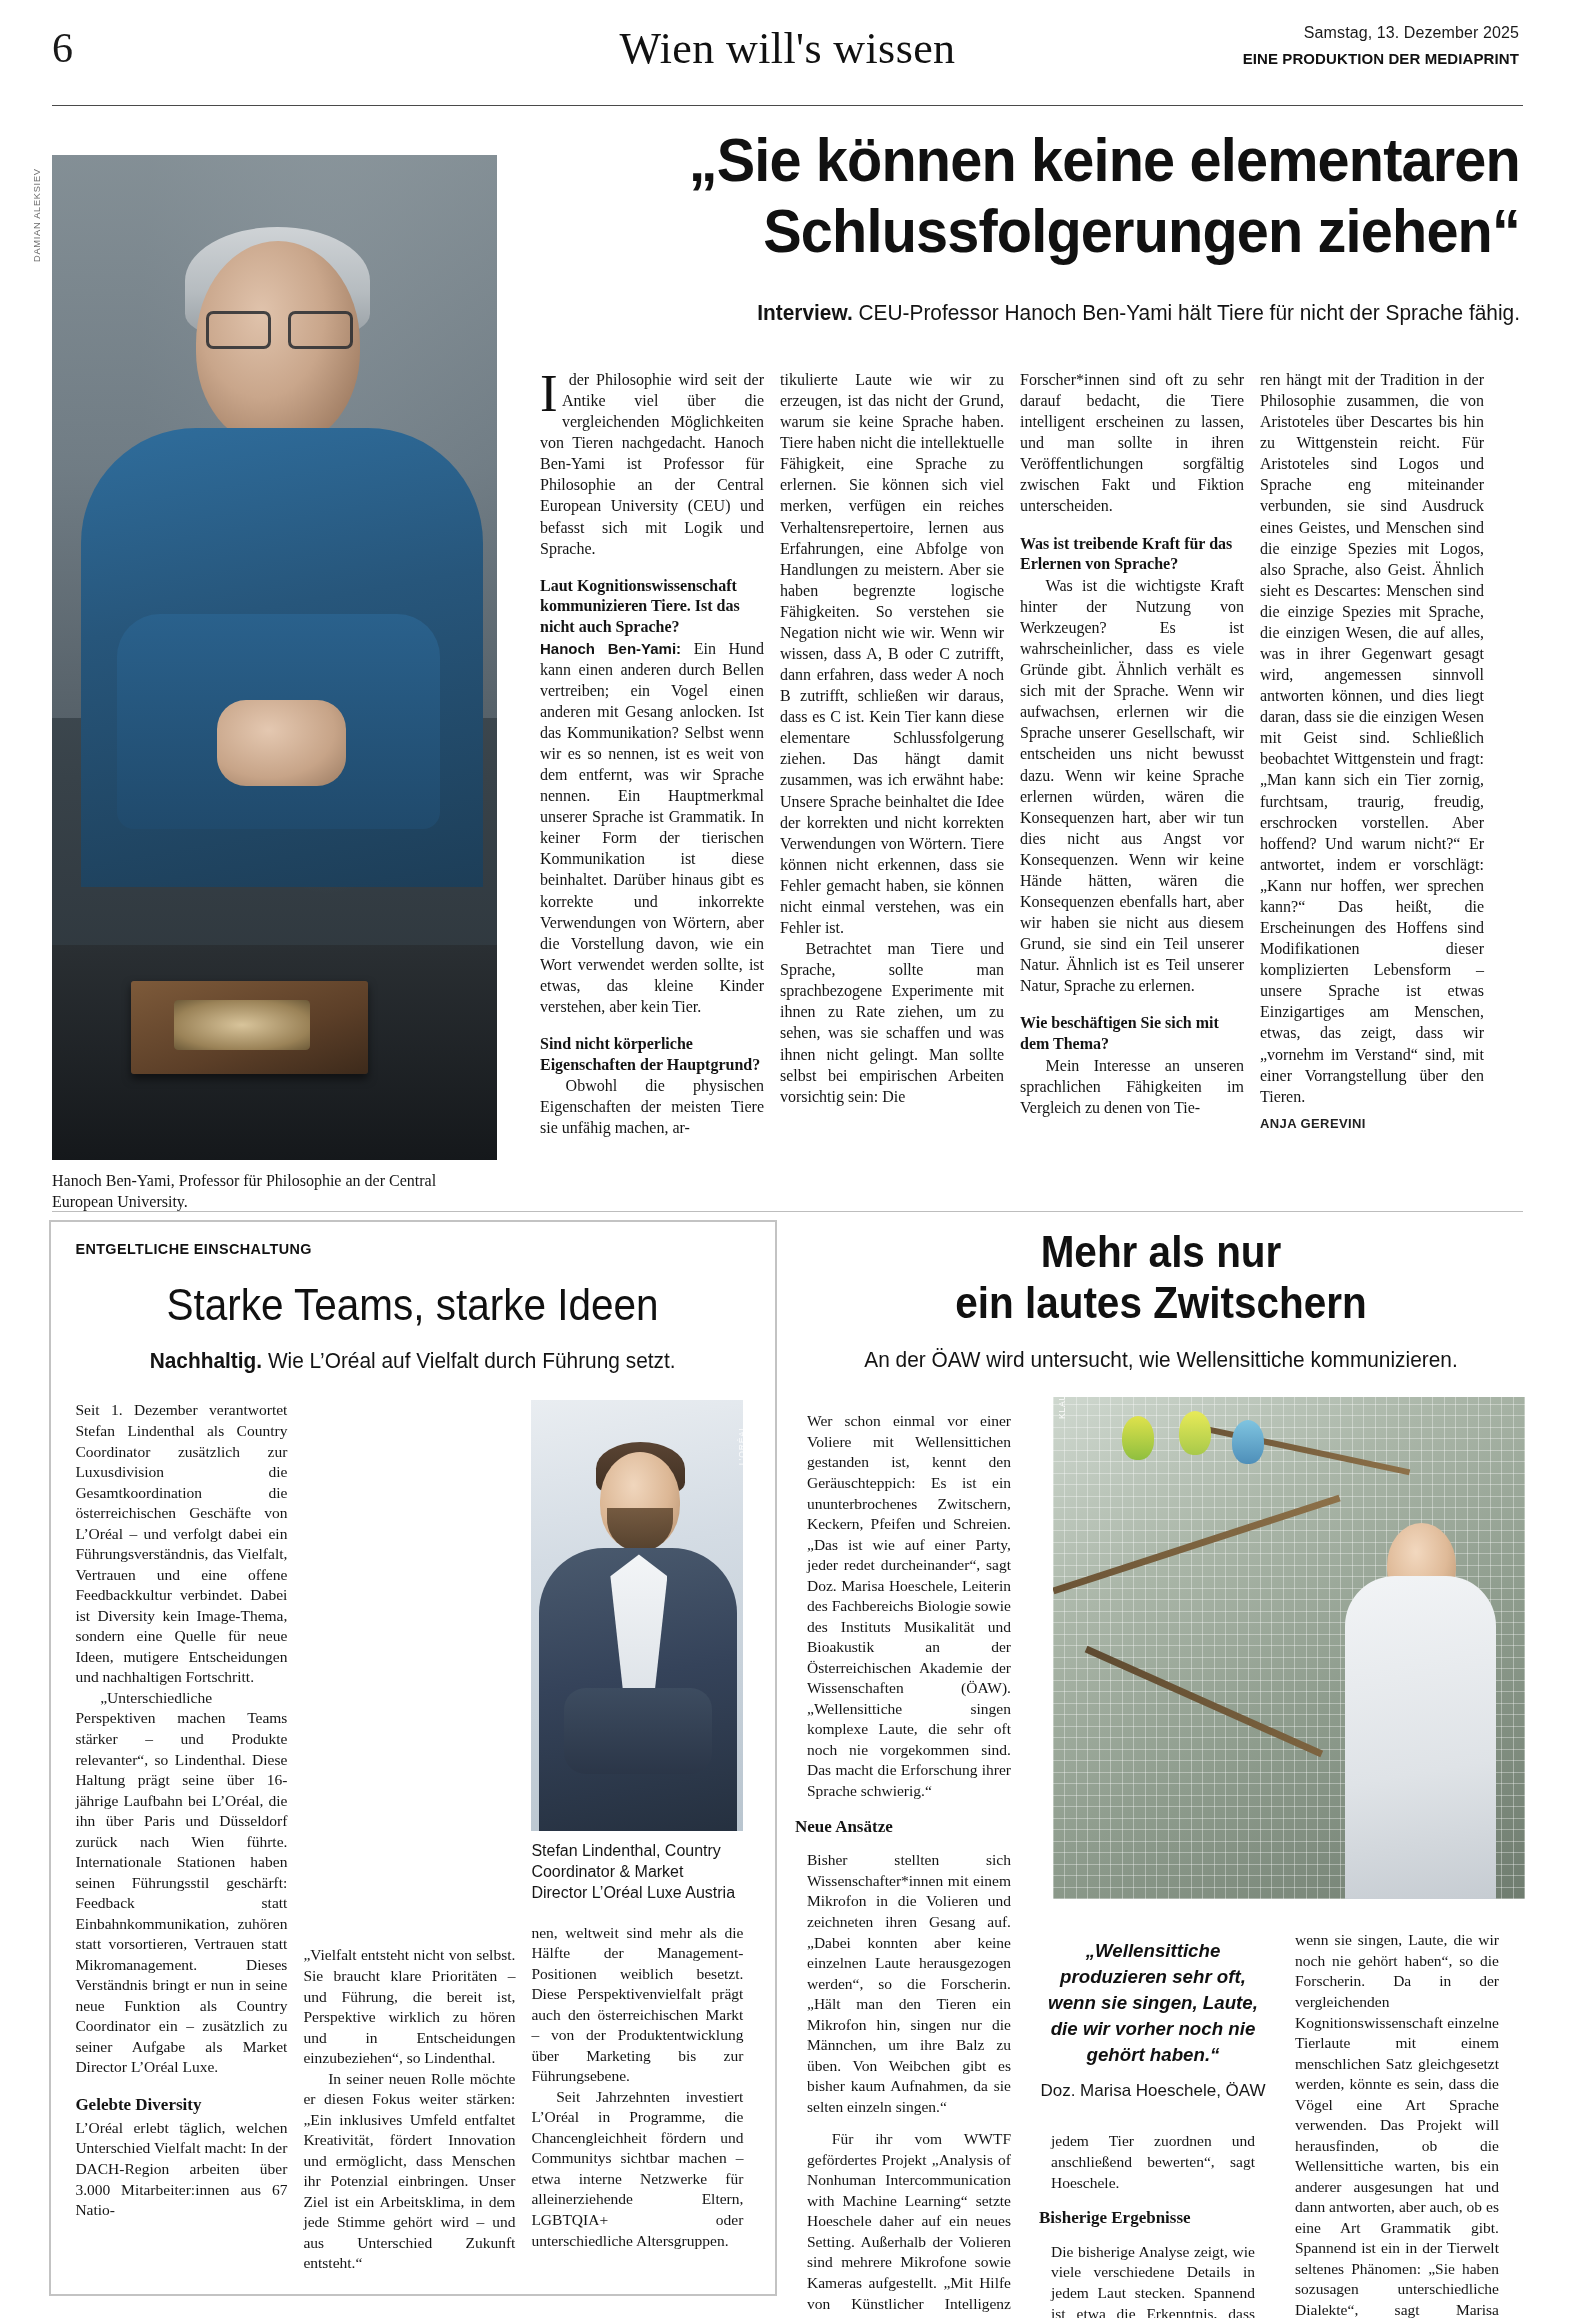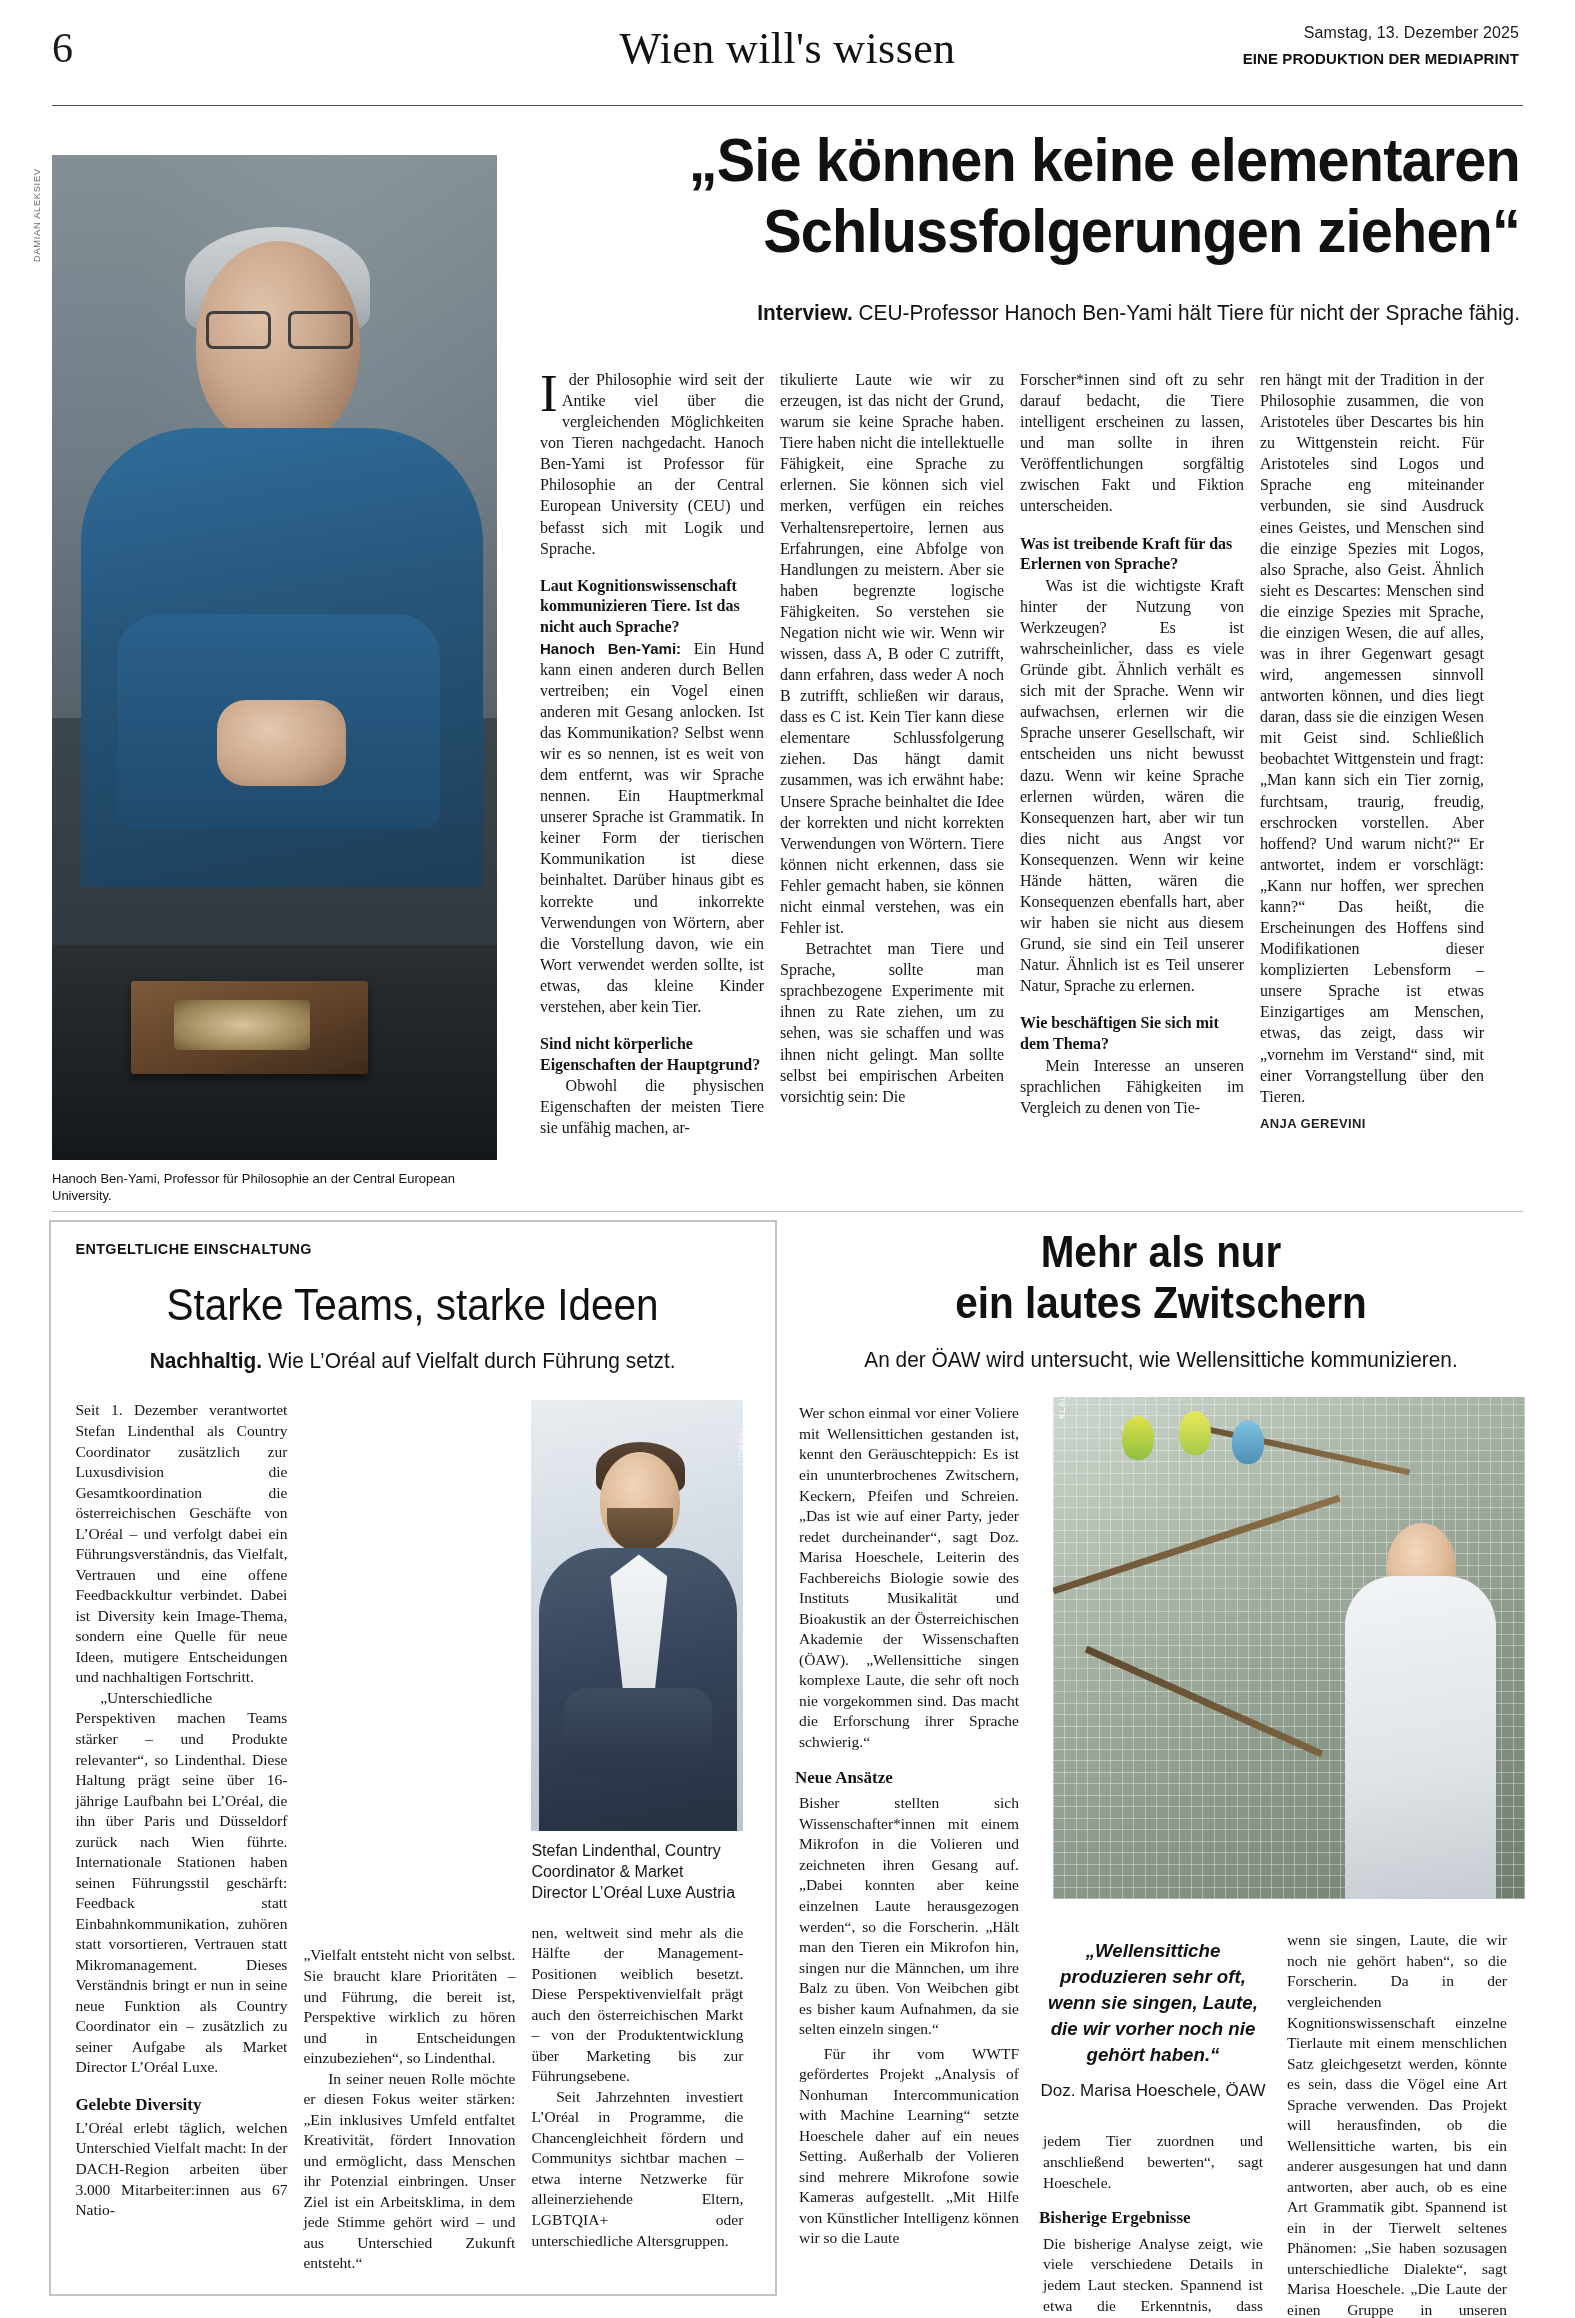--- a/index.html
+++ b/index.html
@@ -166,22 +166,22 @@
     font-size: 9.3px;
     letter-spacing: 0.7px;
     color: #6b6b6b;
     white-space: nowrap;
   }
   .photo-caption {
     position: absolute;
     left: 52px;
     top: 1059px;
     width: 431px;
-    font-family: Liberation Sans, sans-serif;
-    font-size: 13px;
+    font-family: Liberation Serif, serif;
+    font-size: 16px;
     line-height: 1.33;
     color: #161616;
   }
 
   .headline-block {
     position: absolute;
     left: 540px;
     top: 14.4px;
     width: 980px;
   }
@@ -429,21 +429,21 @@
     width: 228px;
     font-family: "Liberation Serif", serif;
     font-size: 15.5px;
     line-height: 1.325;
     text-align: justify;
     hyphens: auto;
     -webkit-hyphens: auto;
     color: #141414;
     position: relative;
   }
-  .birds-col p { margin: 4px; text-indent: 1.6em; }
+  .birds-col p { margin: 12px; text-indent: 1.6em; }
   .birds-col p.first { text-indent: 0; }
   .birds-col h3 {
     font-family: "Liberation Serif", serif;
     font-weight: bold;
     font-size: 17px;
     margin: 14.4px 0 1.4px 0;
     text-align: left;
     hyphens: none;
   }
   .birds-photo {

